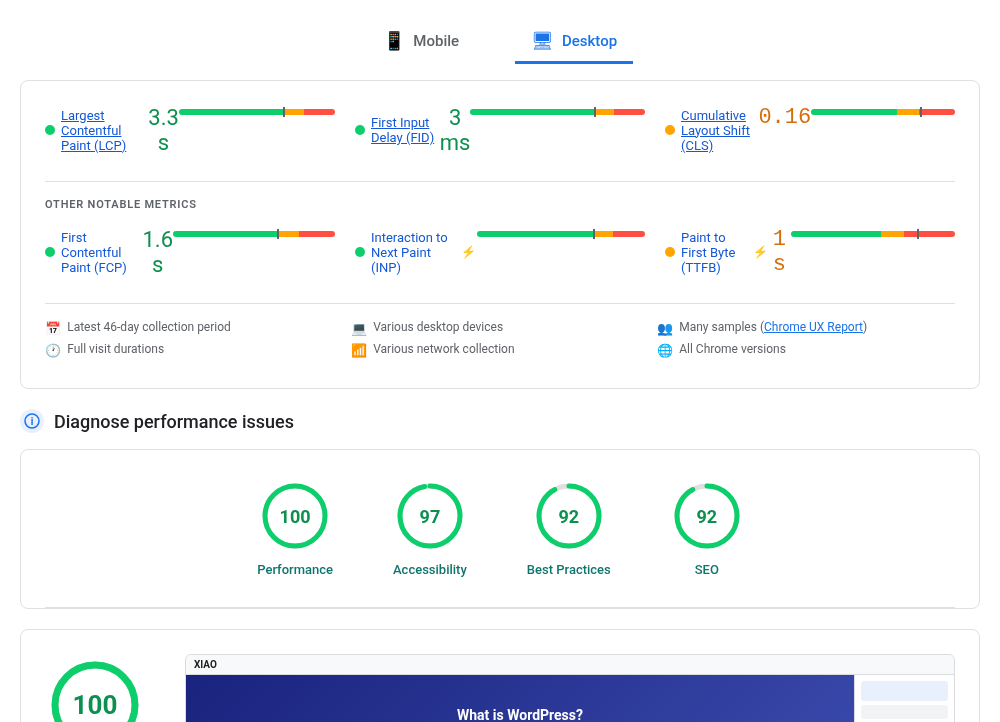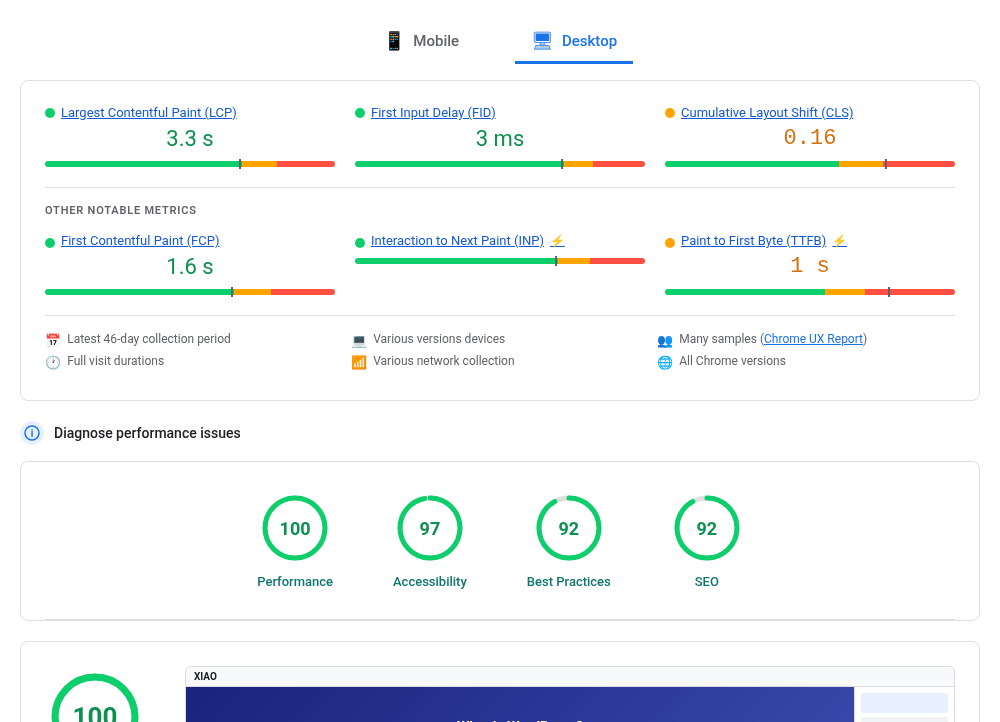--- a/index.html
+++ b/index.html
@@ -55,21 +55,21 @@
     
     .top-metrics {
       display: grid;
       grid-template-columns: 1fr 1fr 1fr;
       gap: 20px;
       margin-bottom: 20px;
     }
 
     .metric-item {
       display: flex;
-      flex-direction: column;
+      flex-direction: row;
     }
 
     .metric-label {
       display: flex;
       align-items: center;
       gap: 6px;
       font-size: 13px;
       color: #1558d6;
       text-decoration: underline;
       margin-bottom: 6px;
@@ -137,25 +137,24 @@
     
     .bottom-metrics {
       display: grid;
       grid-template-columns: 1fr 1fr 1fr;
       gap: 20px;
       margin-bottom: 20px;
     }
 
     .metric-label-with-info {
       display: flex;
-      align-items: flex-end;
+      align-items: center;
       gap: 6px;
       font-size: 13px;
       color: #1558d6;
-      text-decoration: underline;
       margin-bottom: 6px;
     }
     .info-icon {
       color: #1a73e8;
       font-size: 12px;
       cursor: pointer;
     }
 
     
     .footer-notes {
@@ -195,21 +194,21 @@
       height: 24px;
       background: #e8f0fe;
       border-radius: 50%;
       display: flex;
       align-items: center;
       justify-content: center;
       color: #1a73e8;
       font-size: 13px;
     }
     .diagnose-title {
-      font-size: 14px;
+      font-size: 18px;
       font-weight: 500;
       color: #202124;
     }
 
     
     .scores-card {
       background: #fff;
       border: 1px solid #e0e0e0;
       border-radius: 8px;
       padding: 30px 24px 0 24px;
@@ -432,21 +431,21 @@
           <span>Latest 46-day collection period</span>
         </div>
         <div class="note-item">
           <span class="note-icon">🕐</span>
           <span>Full visit durations</span>
         </div>
       </div>
       <div>
         <div class="note-item">
           <span class="note-icon">💻</span>
-          <span>Various versions devices</span>
+          <span>Various desktop devices</span>
         </div>
         <div class="note-item">
           <span class="note-icon">📶</span>
           <span>Various network collection</span>
         </div>
       </div>
       <div>
         <div class="note-item">
           <span class="note-icon">👥</span>
           <span>Many samples (<a class="note-link" href="#">Chrome UX Report</a>)</span>

